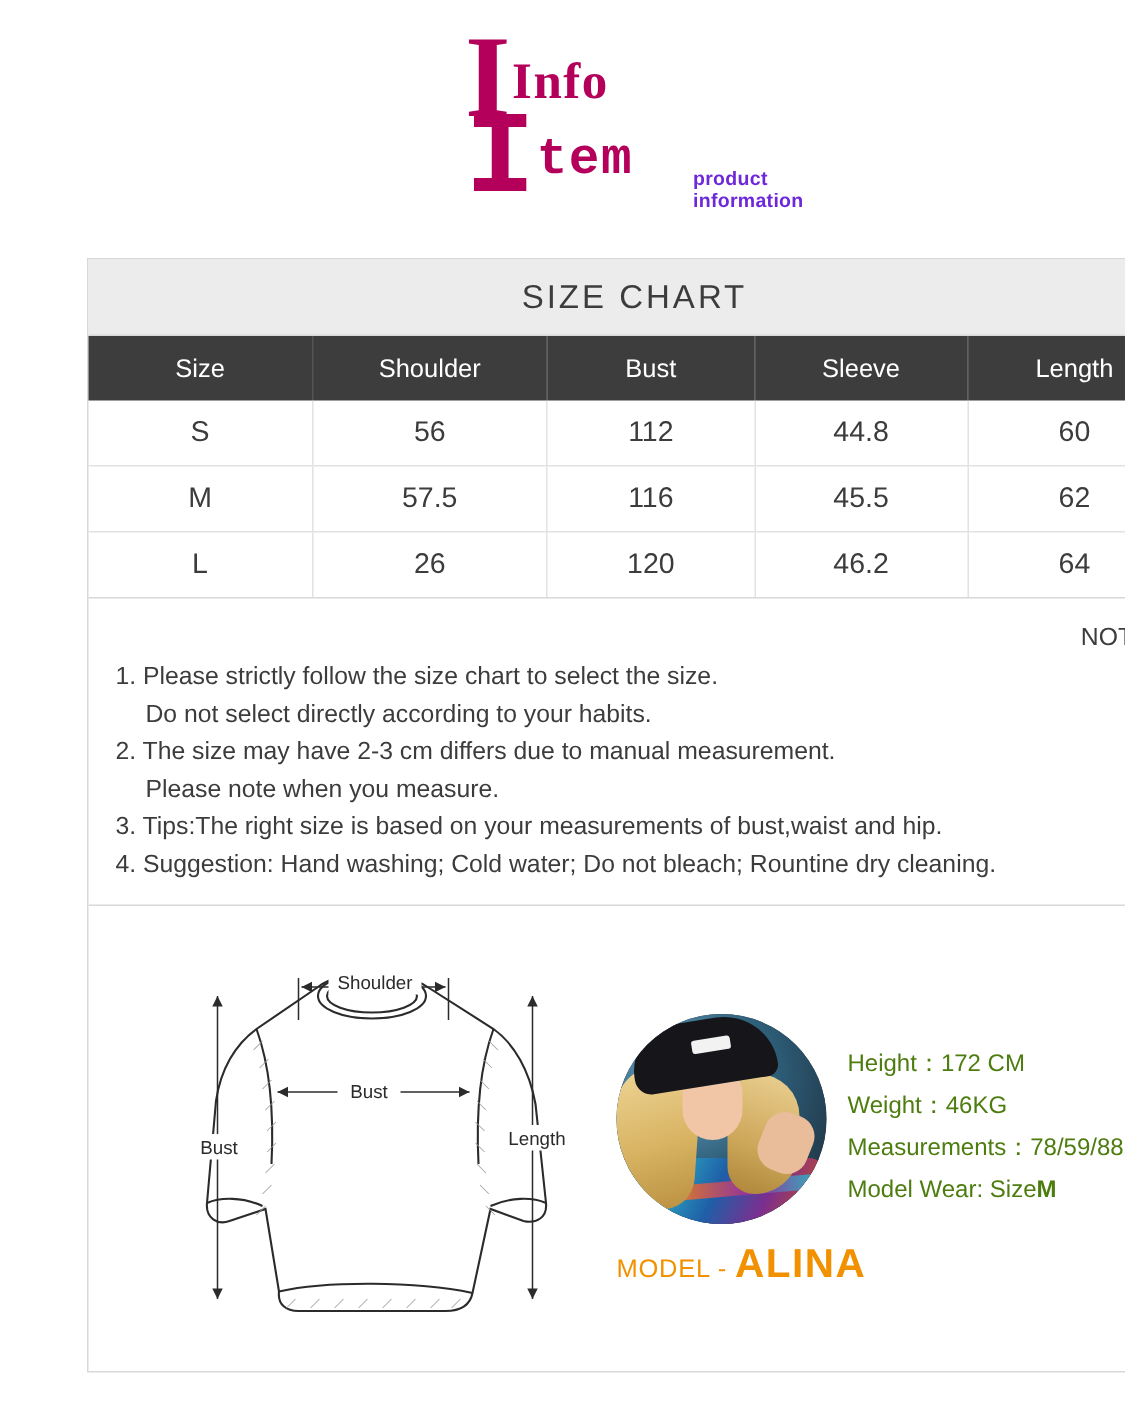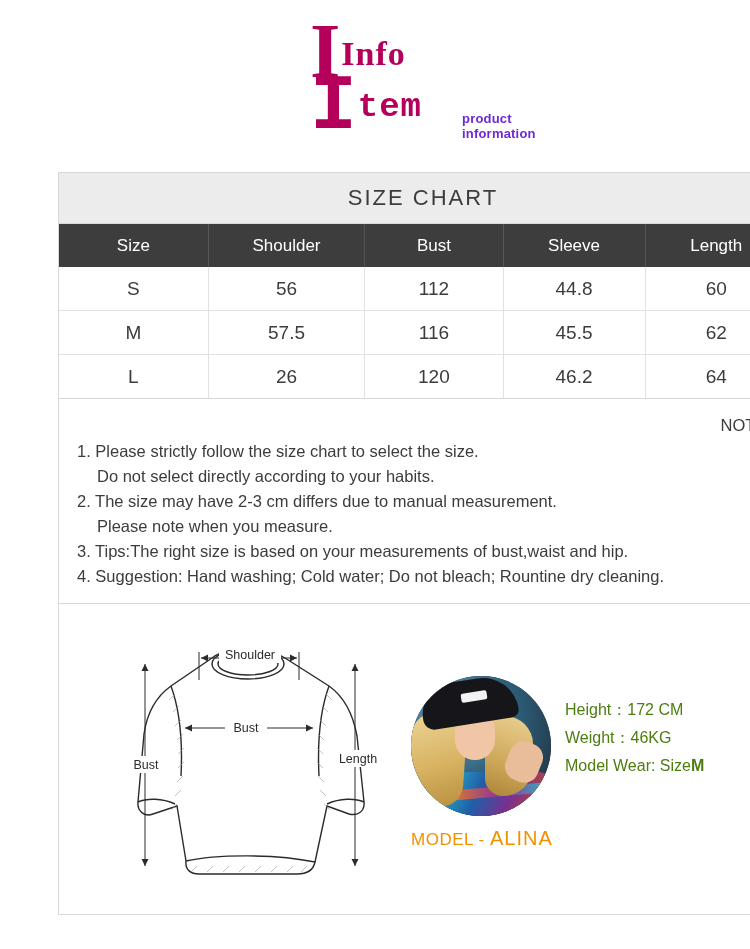--- a/index.html
+++ b/index.html
@@ -242,22 +242,22 @@
   .model-info b { font-weight: bold; }
   .model-name {
     position: absolute;
     left: 352px;
     top: 223px;
     font-size: 17px;
     color: #f29100;
     letter-spacing: 0.5px;
   }
   .model-name .nm {
-    font-size: 20px;
-    font-weight: normal;
+    font-size: 27px;
+    font-weight: bold;
     letter-spacing: 1px;
   }
 
   svg text {
     font-family: "Liberation Sans", sans-serif;
   }
 </style>
 </head>
 <body>
 
@@ -414,20 +414,23 @@
       </div>
 
       <div class="model-info">
         <div>
           <span class="label">Height：</span><span>172 CM</span>
         </div>
         <div>
           <span class="label">Weight：</span><span>46KG</span>
         </div>
         <div>
+          <span class="label">Measurements：</span><span>78/59/88</span>
+        </div>
+        <div>
           <span class="label">Model Wear:</span>
           <span>Size</span><b>M</b>
         </div>
       </div>
 
       <div class="model-name">
         <span>MODEL -</span>
         <span class="nm">ALINA</span>
       </div>
 

